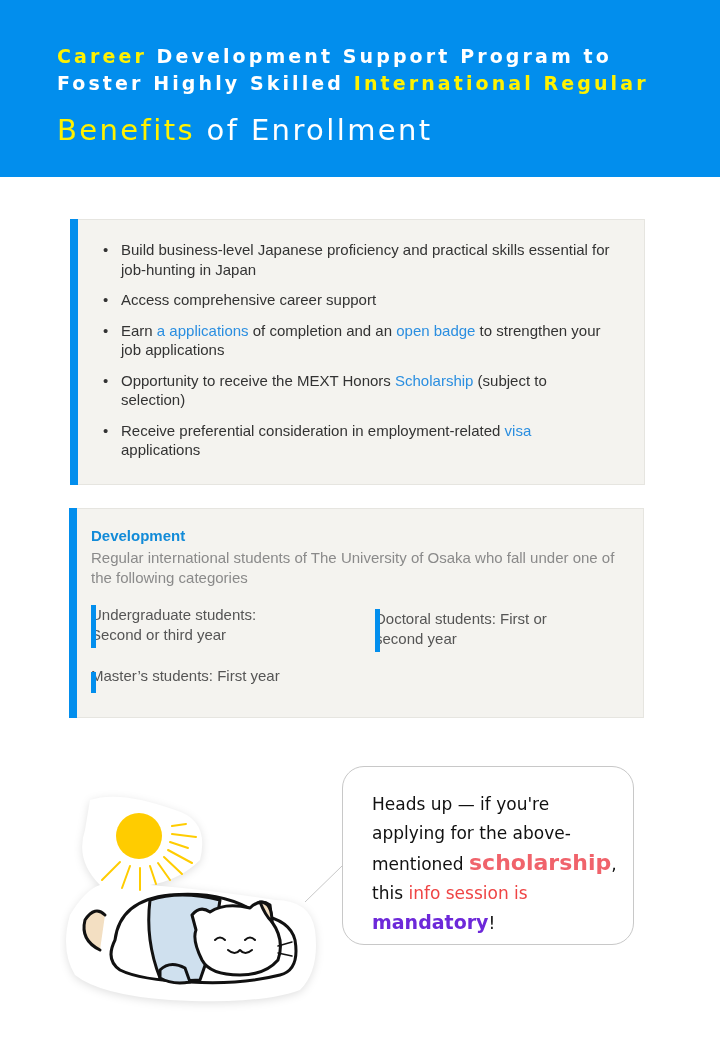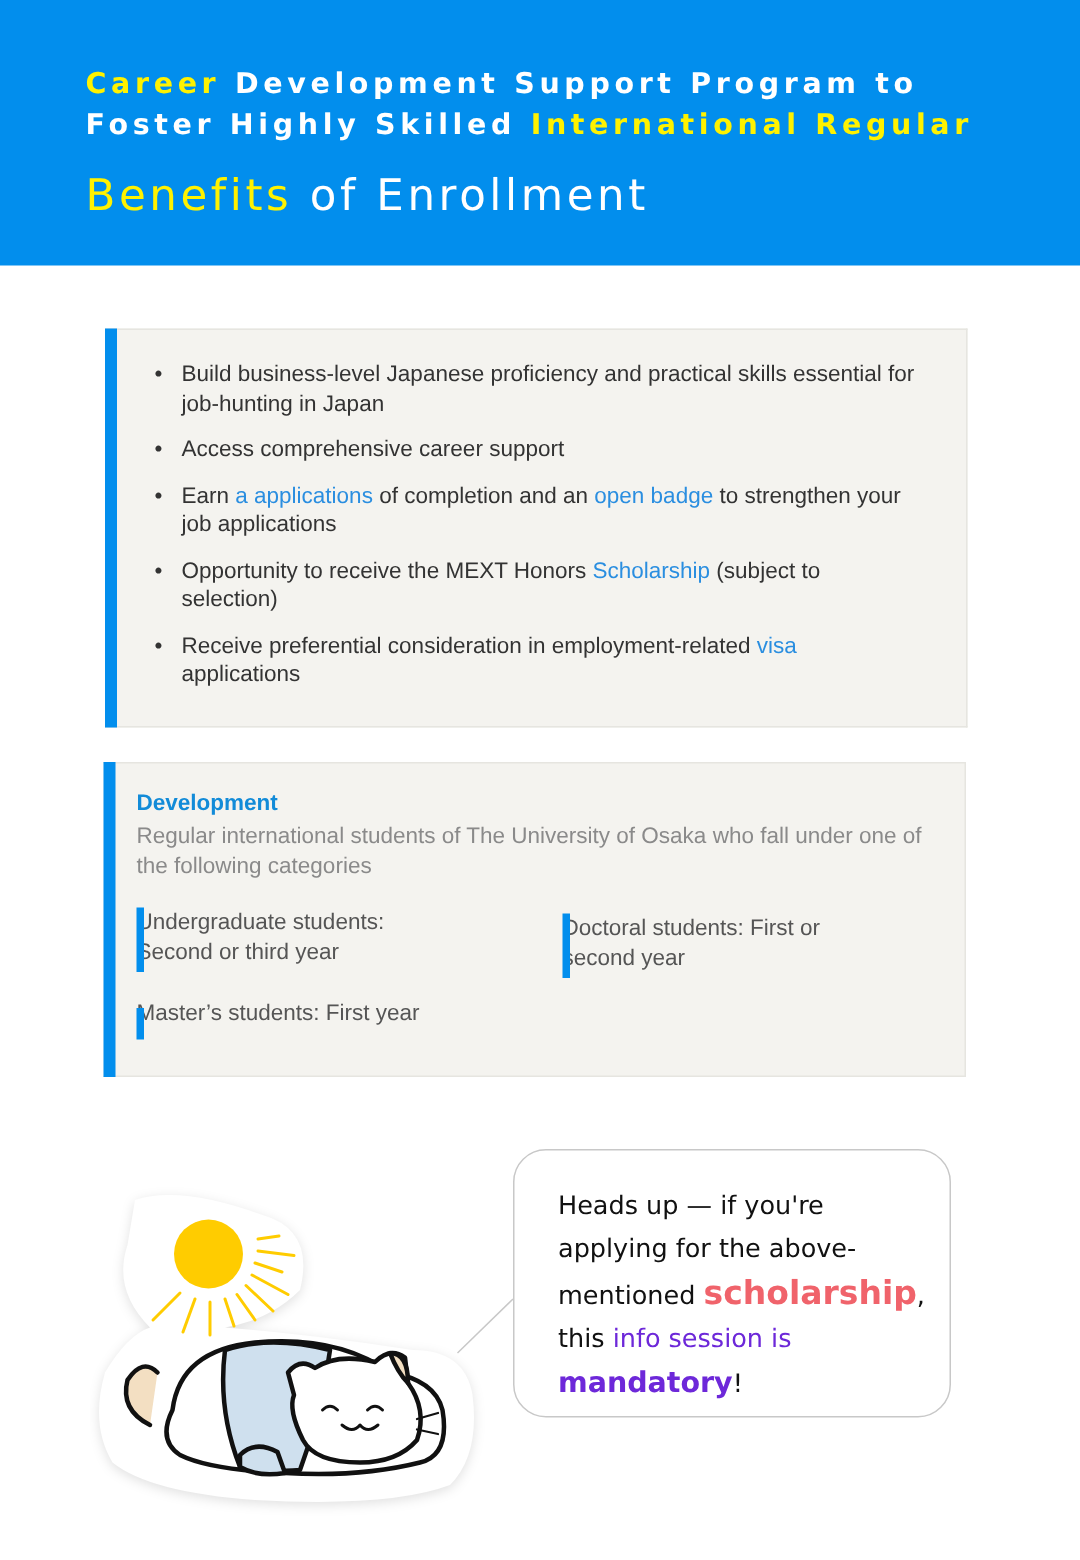--- a/index.html
+++ b/index.html
@@ -25,21 +25,21 @@
   .cat .mark { position: absolute; left: 0; width: 5px; background: #028eed; }
   .cat1 { left: 22px; top: 96px; width: 200px; }
   .cat1 .mark { top: 0; height: 43px; }
   .cat2 { left: 306px; top: 100px; width: 210px; }
   .cat2 .mark { top: 0; height: 43px; }
   .cat3 { left: 22px; top: 157px; width: 200px; }
   .cat3 .mark { top: 6px; height: 21px; }
 
   .bubble { position: absolute; left: 342px; top: 766px; width: 290px; height: 177px; border: 1px solid #c8c8c8; border-radius: 22px; background: #ffffff; }
   .bubble-text { position: absolute; left: 29px; top: 23px; width: 250px; font-family: "DejaVu Sans", sans-serif; font-size: 17px; line-height: 29px; color: #111111; }
-  .red { color: #6d28d9; }
+  .red { color: #ef4444; }
   .red-big { color: #f0636b; font-weight: bold; font-size: 22px; }
   .red-bold { color: #6d28d9; font-weight: bold; font-size: 19px; }
   .tail { position: absolute; left: 290px; top: 850px; }
   .illust { position: absolute; left: 60px; top: 790px; }
 </style>
 </head>
 <body>
 
 <div class="header">
   <div class="hdr-title">

